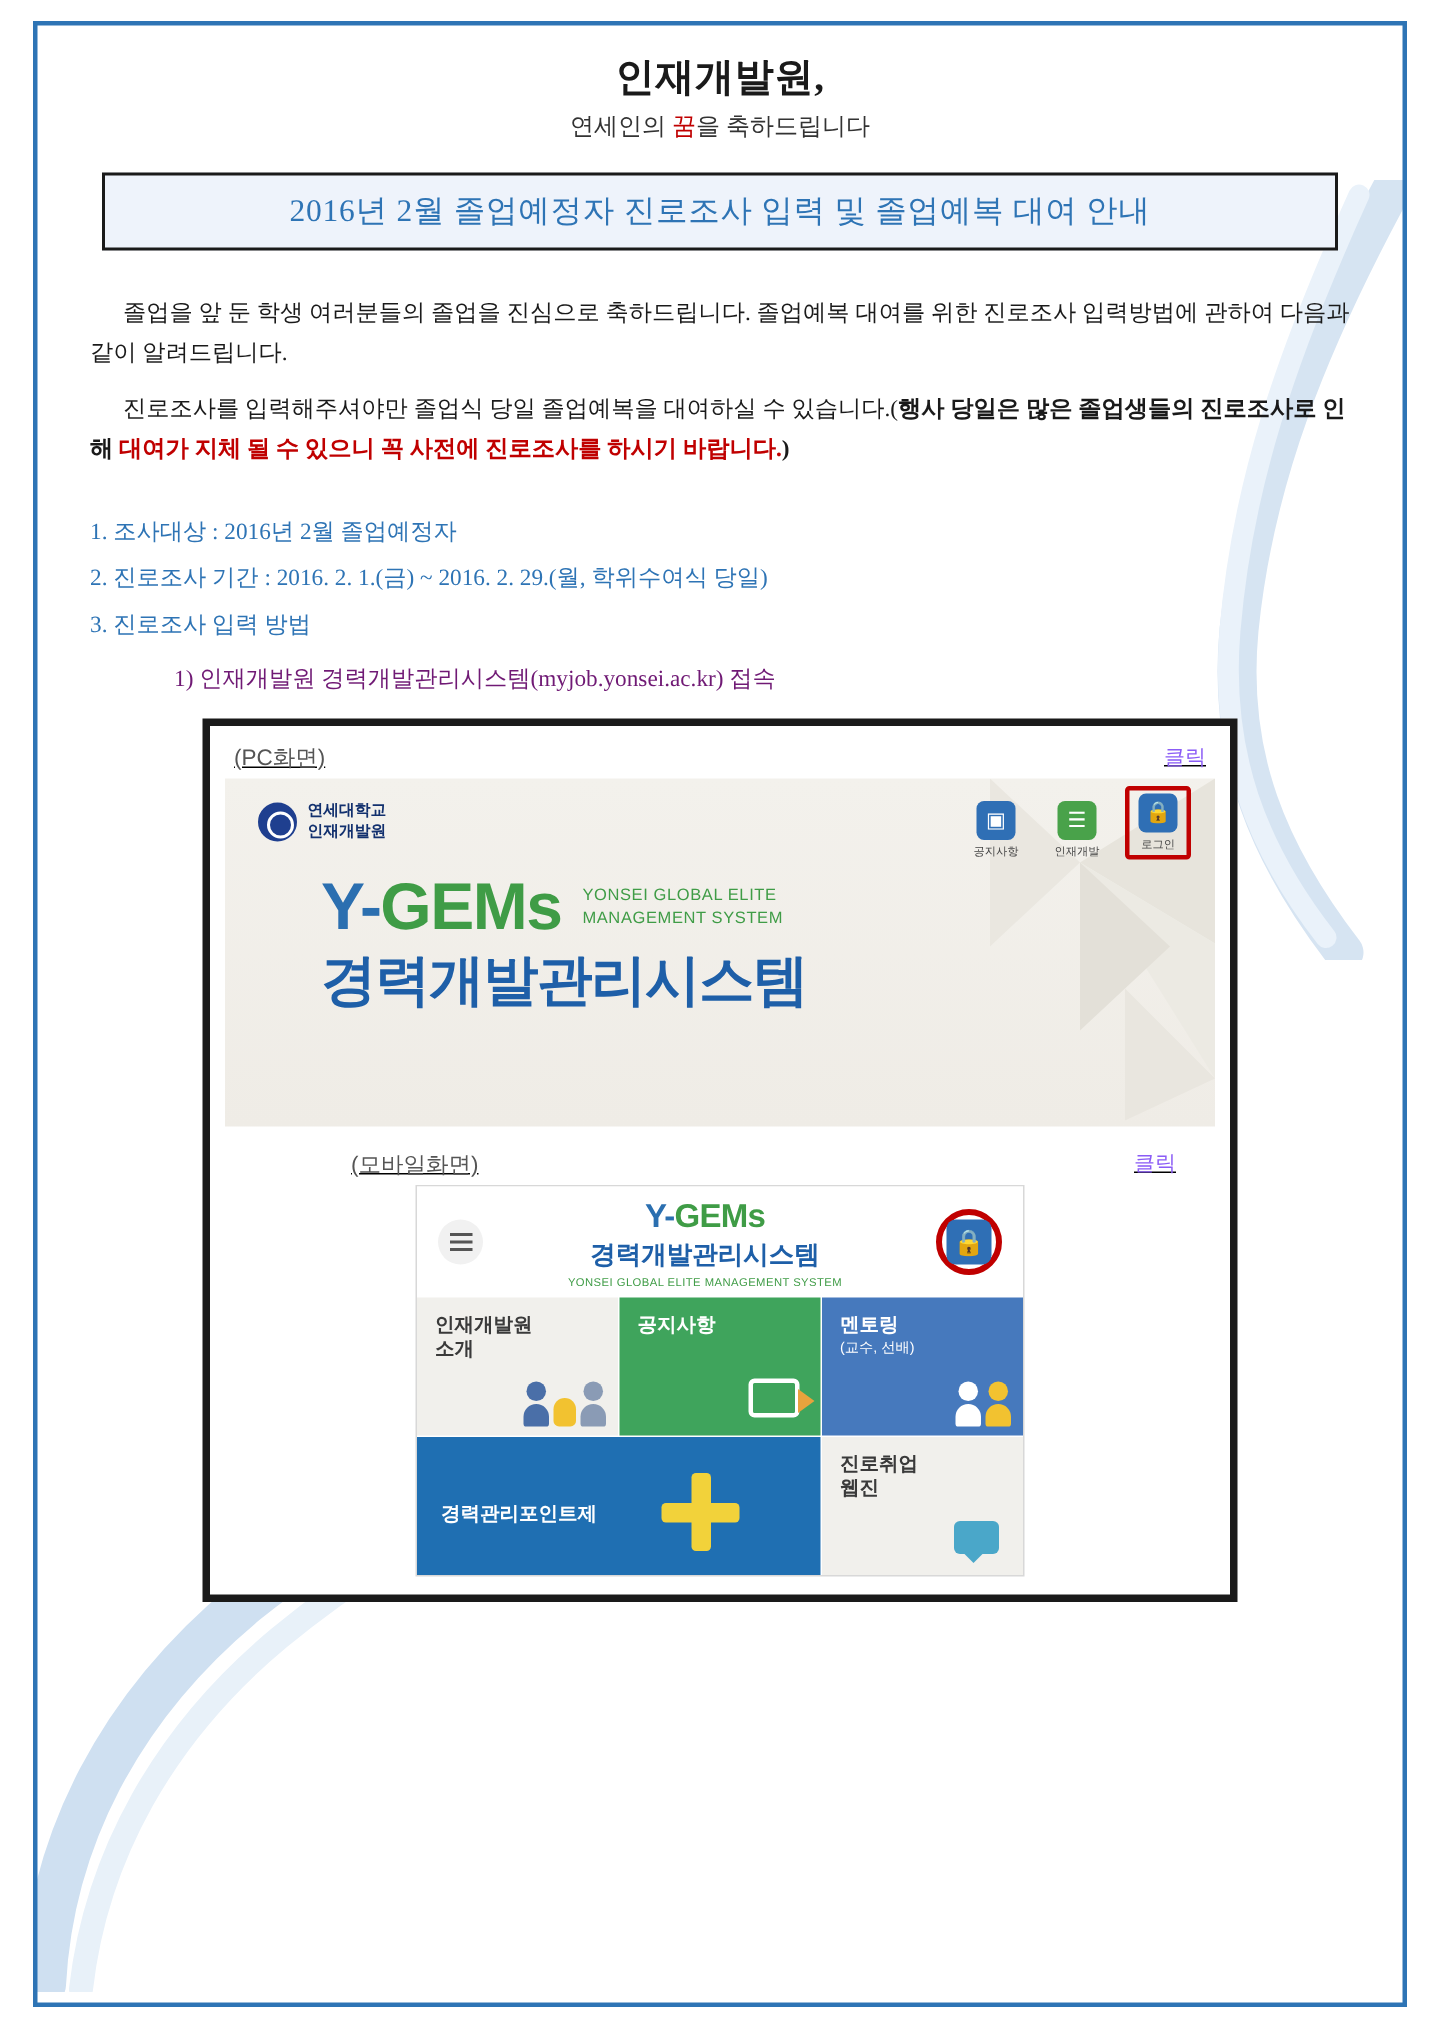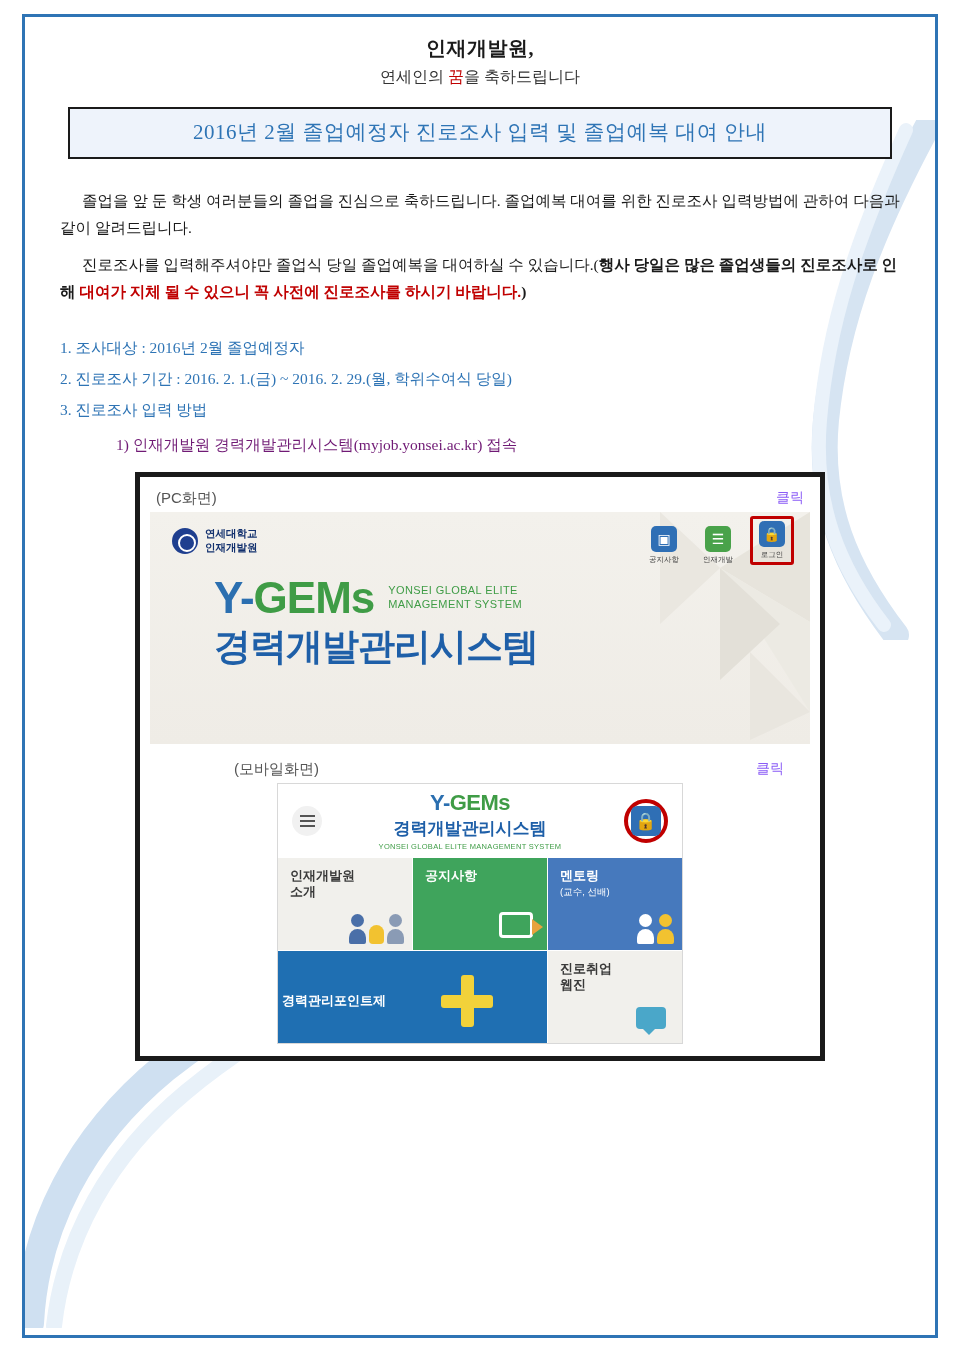--- a/index.html
+++ b/index.html
@@ -31,21 +31,21 @@
   }
   .content {
     position: absolute;
     left: 60px; top: 36px; right: 60px; bottom: 30px;
   }
   .brand {
     text-align: center;
     line-height: 1.25;
   }
   .brand .line1 {
-    font-size: 20px;
+    font-size: 26px;
     font-weight: bold;
     color: #1a1a1a;
     letter-spacing: 0.5px;
   }
   .brand .line2 {
     font-size: 16px;
     color: #333333;
     margin-top: 6px;
   }
   .brand .line2 .dream {
@@ -110,20 +110,21 @@
   .pc-label, .mo-label {
     font-size: 15px;
     color: #555;
     font-family: "Liberation Sans", sans-serif;
   }
   .row-label {
     display: flex;
     justify-content: space-between;
     align-items: flex-start;
     padding: 2px 6px 0 6px;
+    text-decoration: underline;
   }
   .click-label {
     font-size: 14px;
     color: #8b5cf6;
     font-family: "Liberation Sans", sans-serif;
   }
   
   .pc-mock {
     position: relative;
     margin-top: 4px;
@@ -313,21 +314,21 @@
     display: block;
     font-weight: normal;
     font-size: 9.5px;
     margin-top: 2px;
   }
   .t-intro { background: #f1f0ec; color: #3a3a3a; }
   .t-notice { background: #3fa45c; color: #ffffff; }
   .t-mentor { background: #4679bd; color: #ffffff; }
   .t-point  { background: #1f6fb2; color: #ffffff; grid-column: span 2; }
   .t-webzine{ background: #f1f0ec; color: #3a3a3a; }
-  .t-point { display: flex; align-items: center; padding-left: 4px; }
+  .t-point { display: flex; align-items: center; padding-left: 16px; }
   .deco {
     position: absolute;
     right: 8px; bottom: 6px;
   }
   .plus {
     position: absolute;
     right: 54px; bottom: 16px;
     width: 52px; height: 52px;
   }
   .plus::before, .plus::after {

